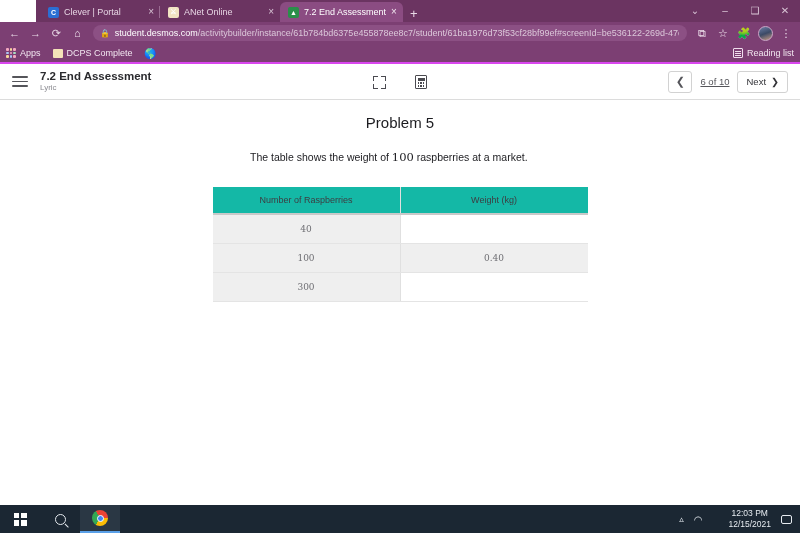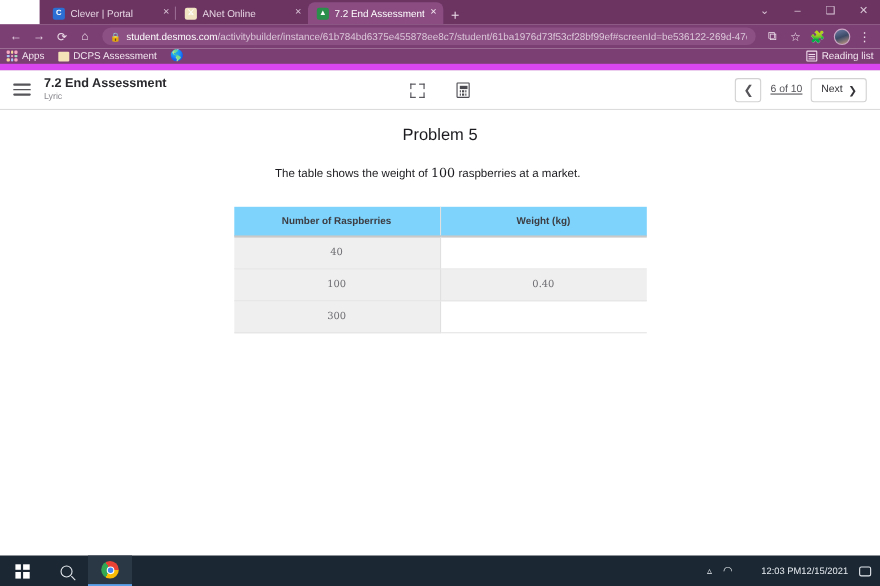--- a/index.html
+++ b/index.html
@@ -91,21 +91,21 @@
   }
   .avatar-chip {
     width: 15px; height: 15px; border-radius: 50%;
     background: linear-gradient(160deg,#6e7fa8 0%,#3c4a66 50%,#c99b84 100%);
     border: 1px solid #caa7c6;
   }
 
   .bookmarks {
     height: 20px; background: #7c3f73;
     display: flex; align-items: center; padding: 0 6px; gap: 12px;
-    border-bottom: 6px solid #d946ef;
+    border-bottom: 2px solid #d946ef;
   }
   .bm { display: flex; align-items: center; gap: 4px; font-size: 9px; color: #f2e6f0; }
   .bm-apps-grid {
     width: 10px; height: 10px;
     display: grid; grid-template-columns: repeat(3,1fr); grid-template-rows: repeat(3,1fr); gap: 1px;
   }
   .bm-apps-grid i { background: #f0c0d8; border-radius: 1px; display: block; }
   .bm-apps-grid i:nth-child(1){background:#f4a9c0}
   .bm-apps-grid i:nth-child(2){background:#f6d89a}
   .bm-apps-grid i:nth-child(3){background:#f4a9c0}
@@ -180,21 +180,21 @@
   }
   .prose {
     width: 300px; margin: 16px auto; font-size: 10.5px; line-height: 16px; color: #1c1c20;
   }
   .prose p + p { margin-top: 16px; }
   .mathnum { font-family: "DejaVu Serif", serif; font-size: 11.5px; }
 
   .table-wrap { width: 375px; margin: 22px auto 0 auto; }
   table.dtable { width: 100%; border-collapse: collapse; table-layout: fixed; }
   table.dtable th {
-    background: #7dd3fc; color: #3d3d42; font-size: 9px; font-weight: bold;
+    background: #14b8a6; color: #3d3d42; font-size: 9px; font-weight: normal;
     padding: 8px 0; text-align: center;
     border-bottom: 2px solid #c9c9c9;
     border-right: 1px solid #e0e0e0;
   }
   table.dtable th:last-child { border-right: none; }
   table.dtable td {
     font-family: "DejaVu Serif", serif;
     font-size: 9px; color: #6e6e73; text-align: center;
     padding: 9px 0; height: 25px;
     border-bottom: 1px solid #e4e4e4;
@@ -235,21 +235,21 @@
   .chrome-ico::after {
     content: ""; position: absolute; inset: 4.5px; border-radius: 50%;
     background: #4285f4; border: 1.5px solid #ffffff;
   }
   .tray {
     margin-left: auto; display: flex; align-items: center; gap: 10px; padding-right: 8px;
     color: #e6ebf0; font-size: 9px;
   }
   .tray-chev { font-size: 9px; }
   .wifi-ico { font-size: 10px; transform: rotate(0deg); }
-  .clock { display: flex; flex-direction: row; align-items: center; line-height: 11px; font-size: 8.5px; margin-left: 16px; }
+  .clock { display: flex; flex-direction: column; align-items: center; line-height: 11px; font-size: 8.5px; margin-left: 16px; }
   .notif-ico {
     width: 11px; height: 9px; border: 1.3px solid #e6ebf0; border-radius: 2px;
   }
 </style>
 </head>
 <body>
 
 <div class="browser">
 
   <div class="tabstrip">
@@ -314,21 +314,21 @@
           <i></i>
           <i></i>
           <i></i>
           <i></i>
           <i></i>
         </span>
       <span>Apps</span>
     </div>
     <div class="bm">
       <span class="bm-folder"></span>
-      <span>DCPS Assessment</span>
+      <span>DCPS Complete</span>
     </div>
     <div class="bm">
       <span class="bm-globe">🌎</span>
     </div>
     <div class="bm readinglist">
       <span class="rl-icon">
           <i></i>
           <i></i>
           <i></i>
         </span>

